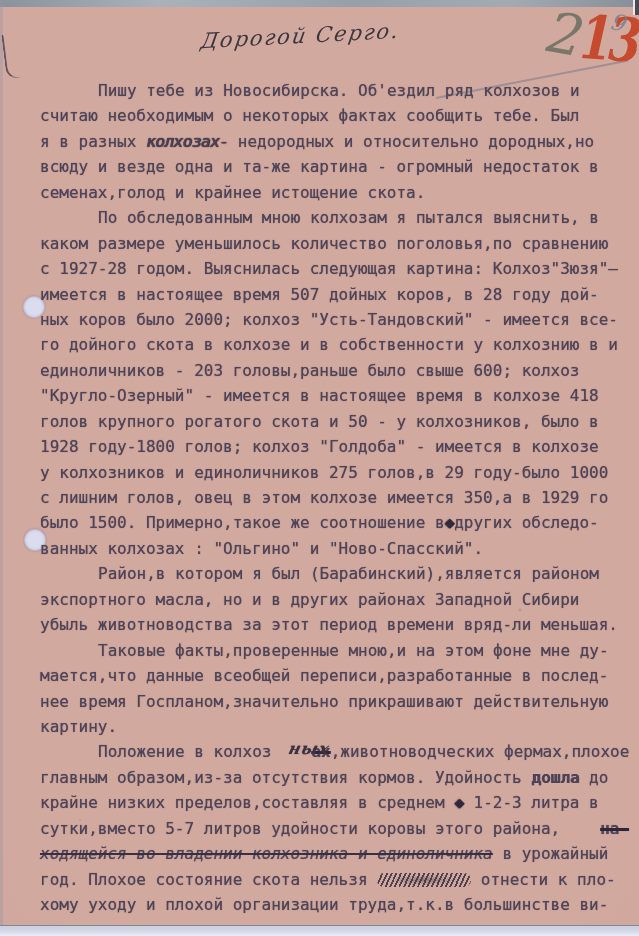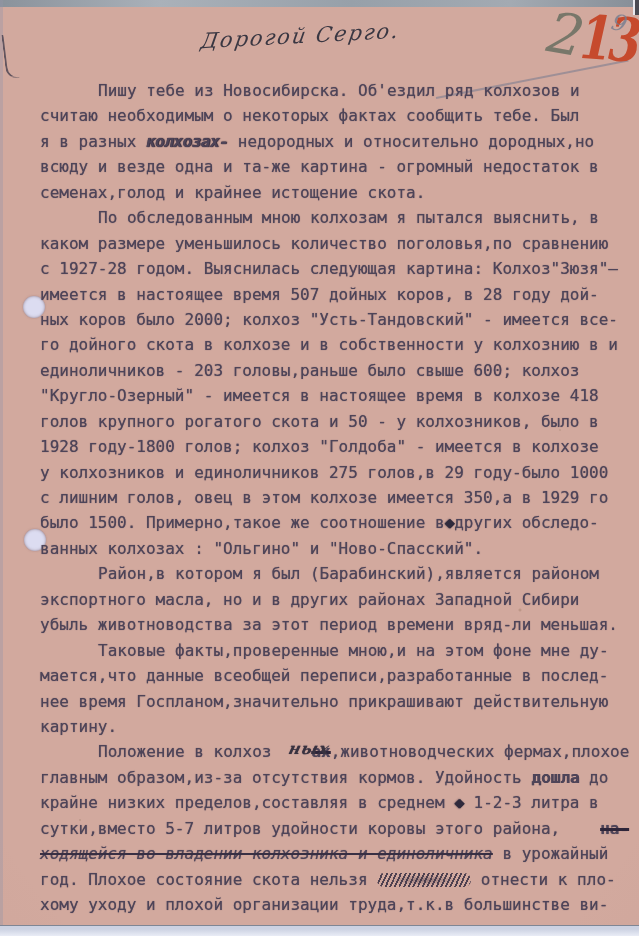--- a/index.html
+++ b/index.html
@@ -49,21 +49,21 @@
     font-size:60px; letter-spacing:-5px; color:var(--red);
     transform:rotate(4deg) scaleX(.78); transform-origin:left top; }
   .pencil-nine { position:absolute; left:612px; top:10px;
     font-family:"DejaVu Serif","Liberation Serif",serif; font-style:italic;
     font-size:23px; color:rgba(116,124,142,.8); transform:rotate(18deg); }
   .typed { position:absolute; left:40px; top:78px; width:585px;
     font-size:16px; line-height:25.45px; color:var(--ink); white-space:pre;
     text-shadow:0 0 1px rgba(78,68,88,.8); }
   .tline { height:25.45px; }
   .tline.indent { padding-left:58px; }
-  .s-ho { font-weight:bold; font-style:italic; letter-spacing:-.5px;
+  .s-ho { font-weight:normal; font-style:italic; letter-spacing:-.5px;
     text-shadow:1px 0 1px rgba(40,32,50,.9), 0 0 1px rgba(40,32,50,.9); }
   .s-ot { font-weight:bold; text-shadow:.6px 0 0 currentColor; }
   .s-st { text-decoration:line-through; text-decoration-thickness:2px;
     text-decoration-color:rgba(52,44,64,.9);font-style:italic; }
   .s-sh { text-decoration:line-through; text-decoration-thickness:3px;
     text-decoration-color:rgba(44,36,56,.95); font-weight:bold;padding-left:40px; }
   .s-bl { font-weight:bold; color:#302a3c; text-shadow:0 0 2px #302a3c,1px 0 0 #302a3c; }
   .s-sc { display:inline-block; width:94px; height:14px; vertical-align:-2px; border-radius:7px;
     background:
       repeating-linear-gradient(115deg, rgba(56,47,66,.85) 0 1.8px, transparent 1.8px 4.2px),

